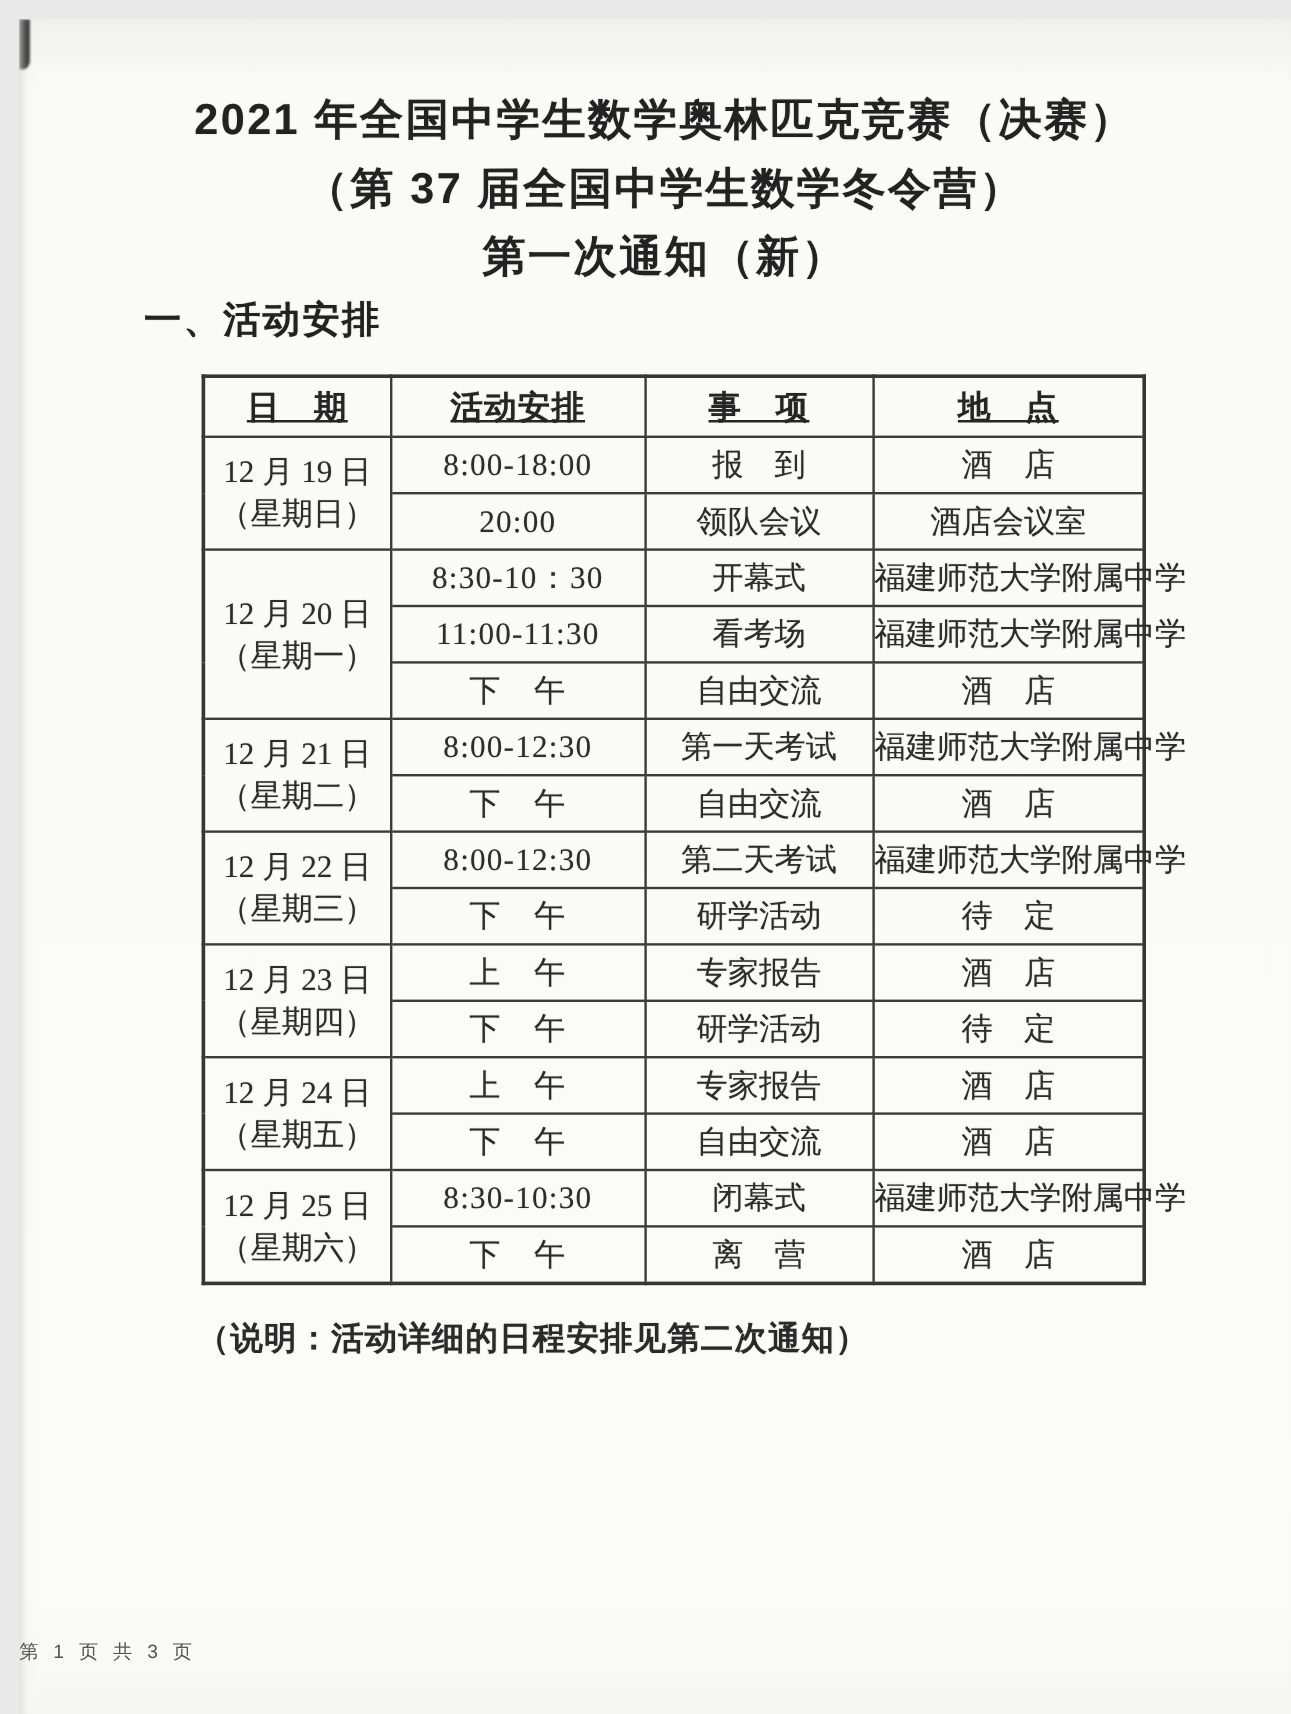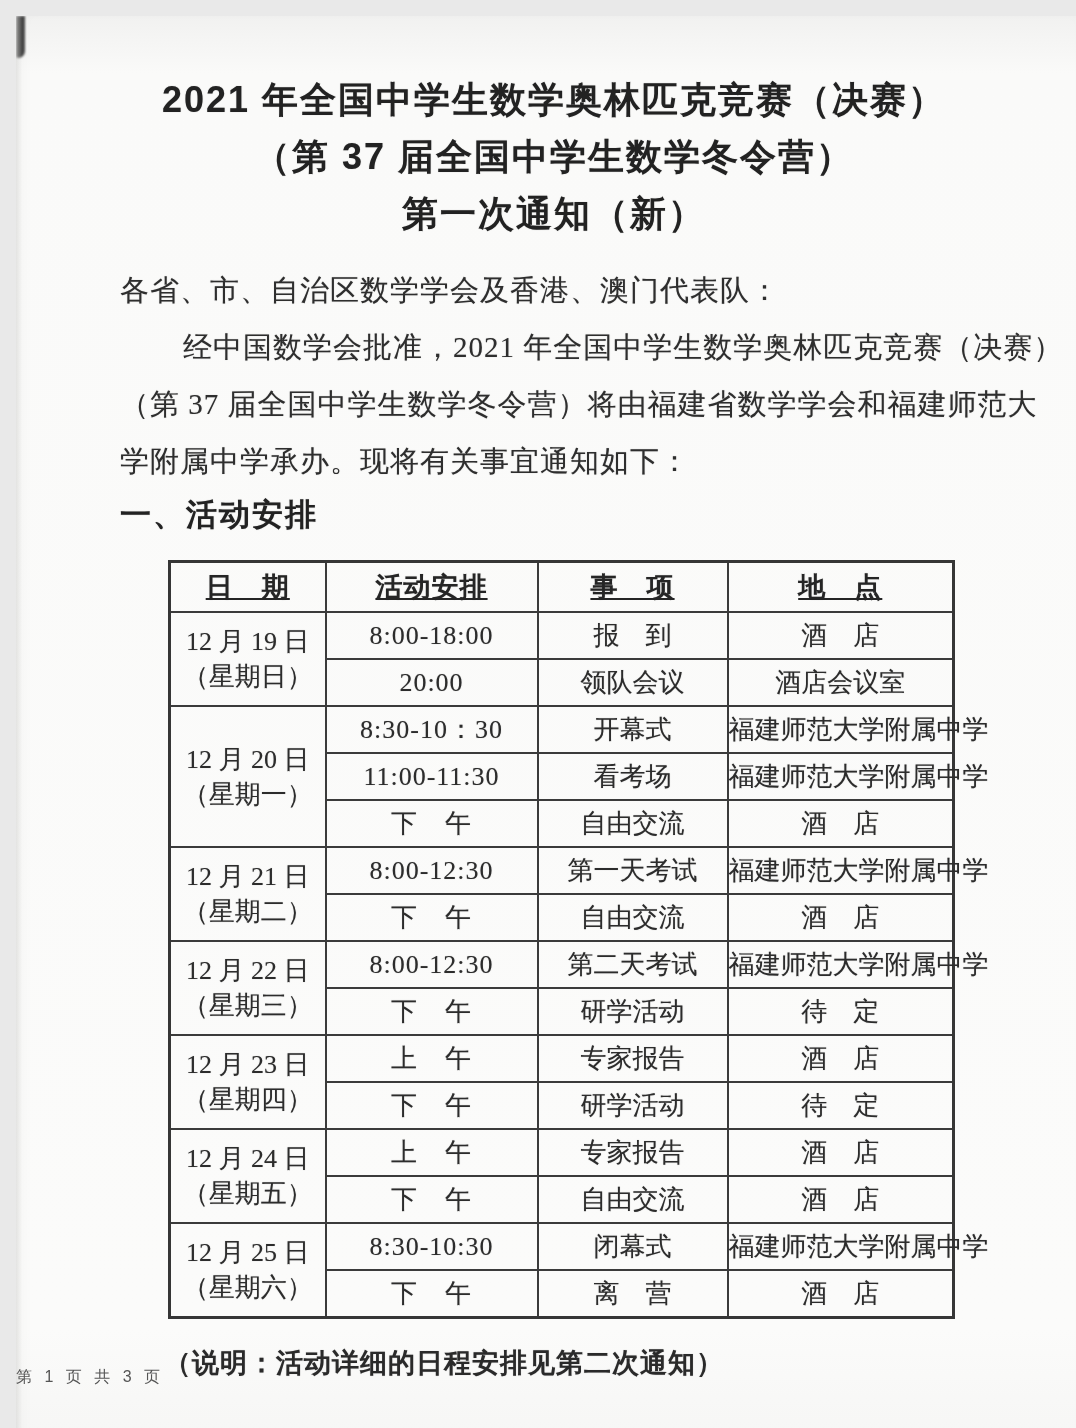--- a/index.html
+++ b/index.html
@@ -95,26 +95,20 @@
 <div class="page">
   <div class="corner-mark"></div>
   <div class="left-strip"></div>
 
   <div class="title-block">
     <div class="title-line ink">2021 年全国中学生数学奥林匹克竞赛（决赛）</div>
     <div class="title-line ink">（第 37 届全国中学生数学冬令营）</div>
     <div class="title-line ink">第一次通知（新）</div>
   </div>
 
-  <div class="body-block">
-    <div class="body-line ink">各省、市、自治区数学学会及香港、澳门代表队：</div>
-    <div class="body-line ink indent">经中国数学会批准，2021 年全国中学生数学奥林匹克竞赛（决赛）</div>
-    <div class="body-line ink">（第 37 届全国中学生数学冬令营）将由福建省数学学会和福建师范大</div>
-    <div class="body-line ink">学附属中学承办。现将有关事宜通知如下：</div>
-  </div>
 
   <div class="section-heading ink">一、活动安排</div>
 
   <table class="schedule">
     <colgroup>
         <col class="c1">
         <col class="c2">
         <col class="c3">
         <col class="c4">
       </colgroup>

